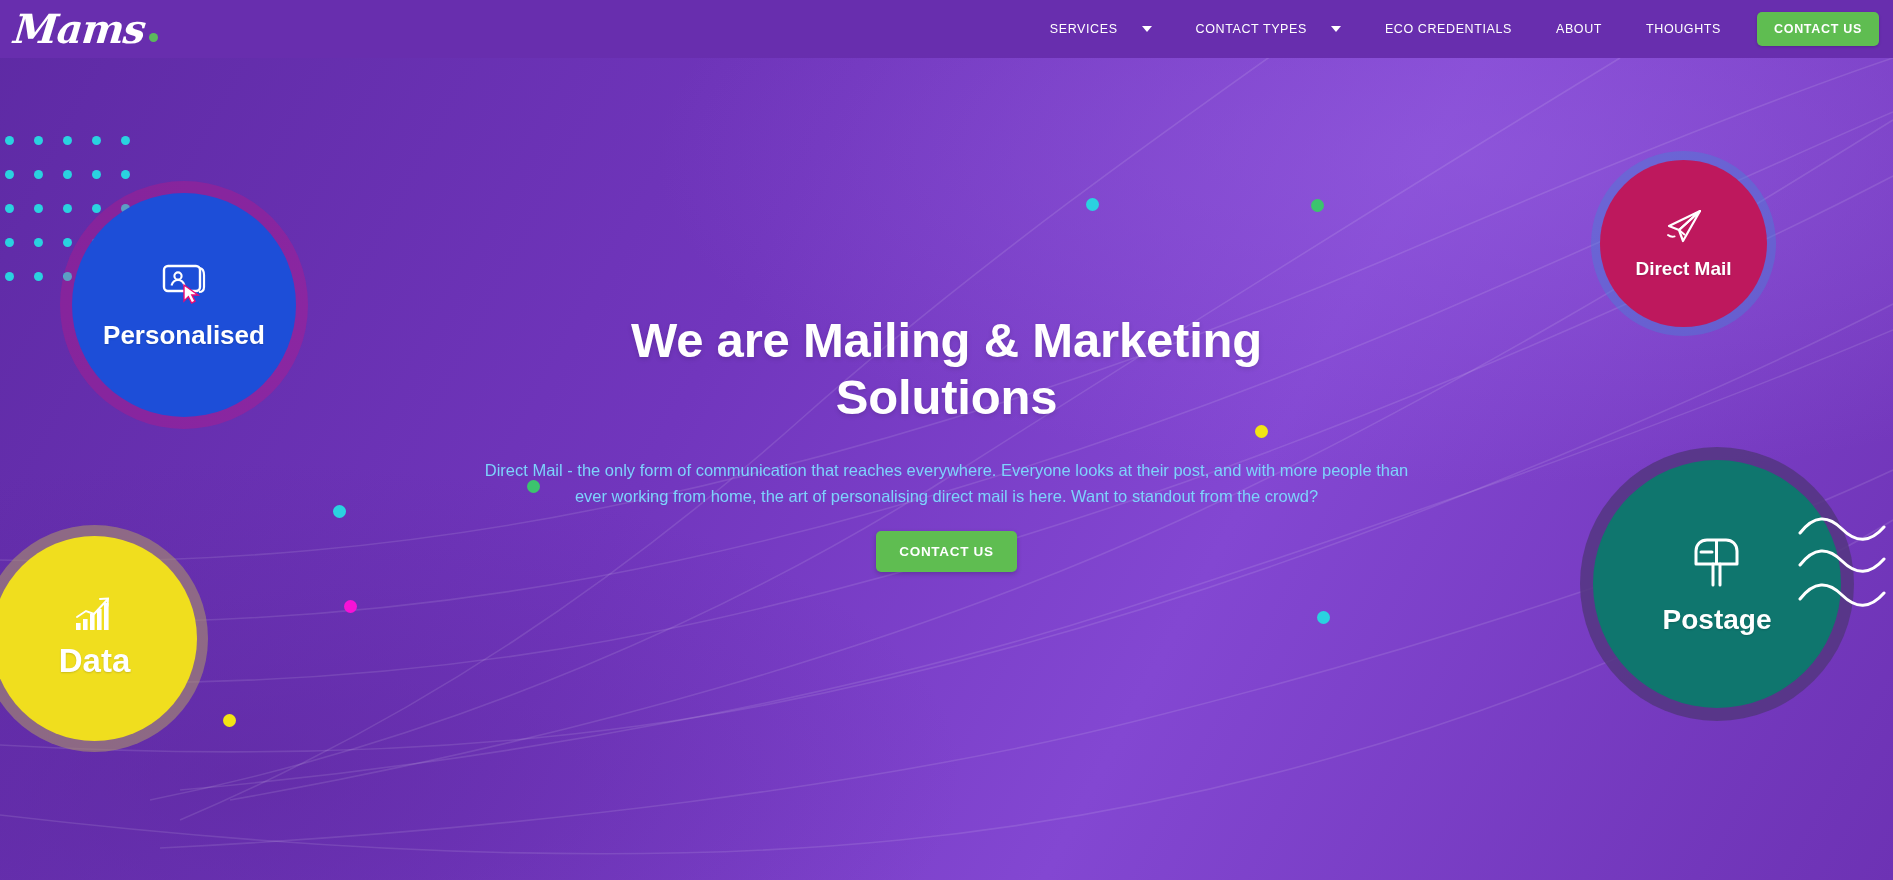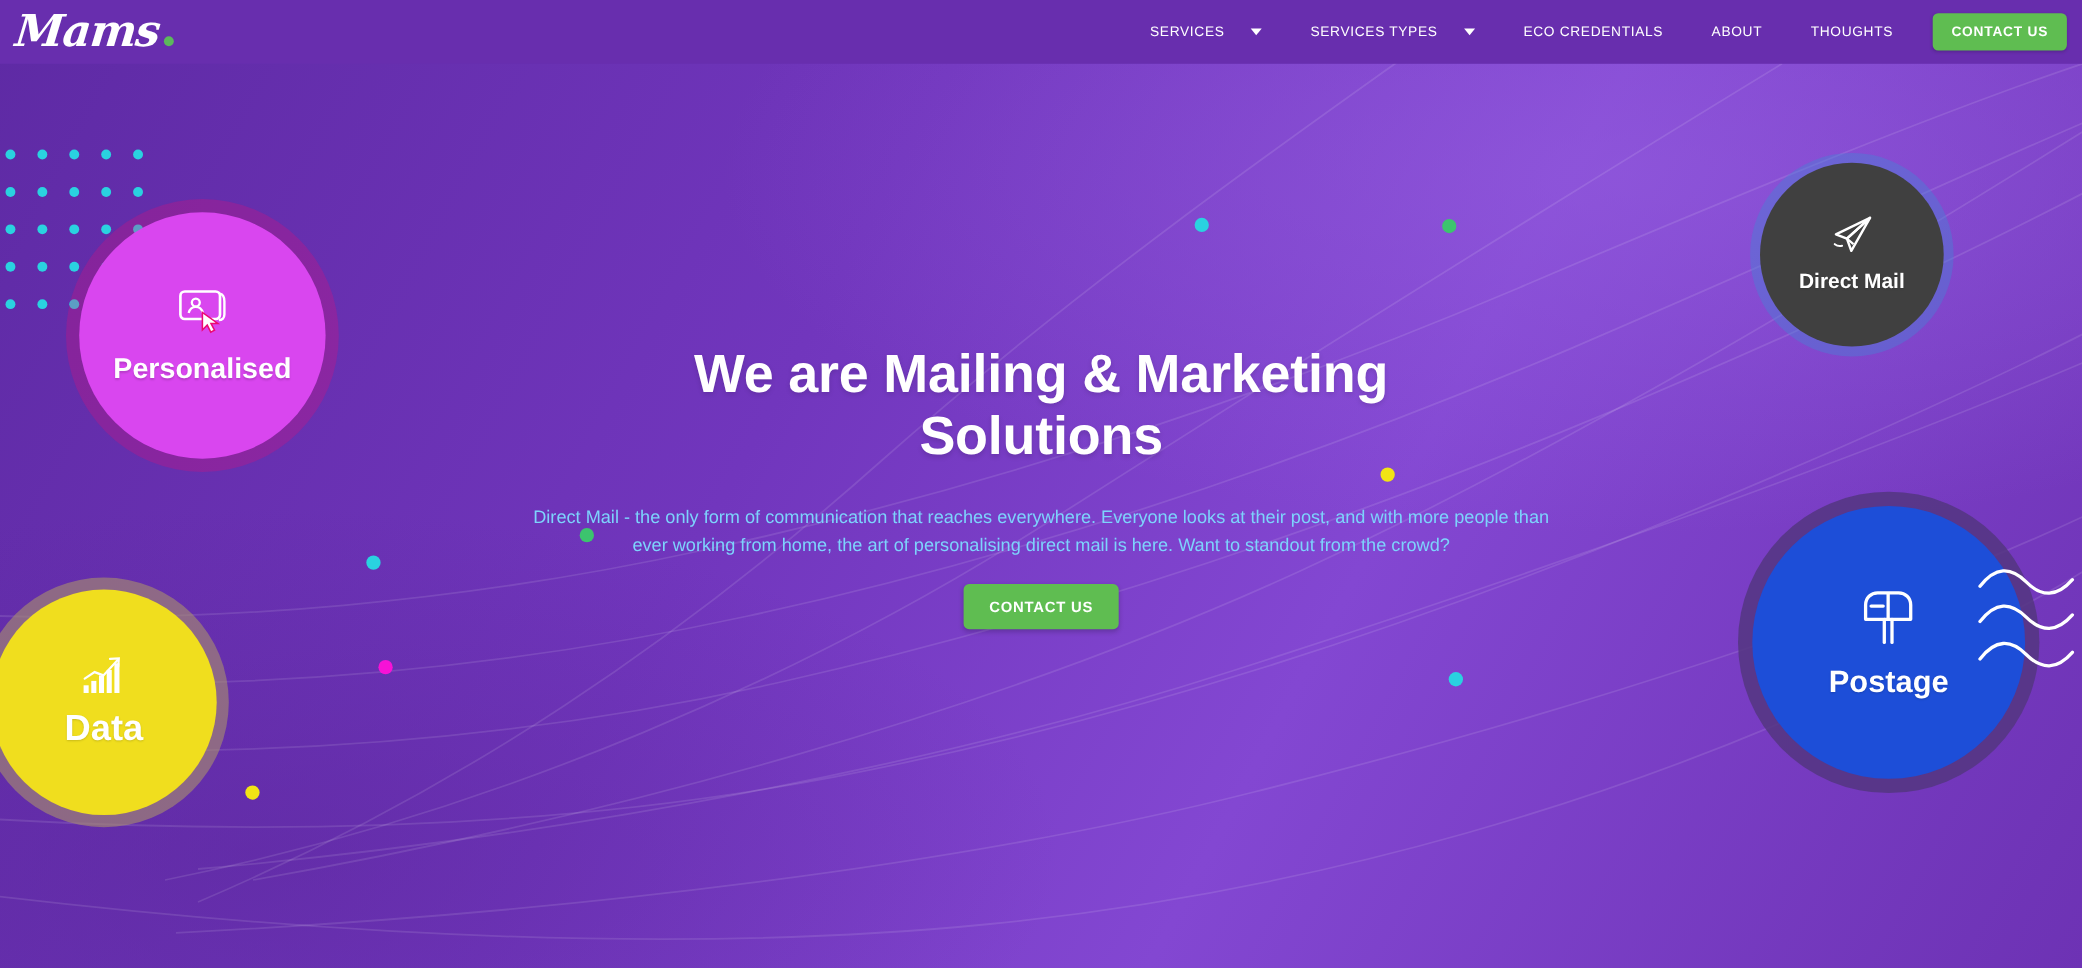--- a/index.html
+++ b/index.html
@@ -125,51 +125,51 @@
     font-weight:700;
     line-height:1.1;
     text-shadow:0 1px 2px rgba(0,0,0,.16);
   }
   .bubble .b-icon { display:block; }
 
   
   .bubble-personalised {
     left:72px; top:193px;
     width:224px; height:224px;
-    background:#d946ef;
+    background:#1d4ed8;
     box-shadow:0 0 0 12px rgba(236,10,115,.26);
   }
   .bubble-personalised .b-icon { margin-bottom:12px; }
   .bubble-personalised .b-label { font-size:26px; }
 
   
   .bubble-directmail {
-    left:1600px; top:148px;
+    left:1600px; top:160px;
     width:167px; height:167px;
-    background:#404040;
+    background:#be185d;
     box-shadow:0 0 0 9px rgba(70,130,215,.42);
   }
   .bubble-directmail .b-icon { margin-bottom:9px; }
   .bubble-directmail .b-label { font-size:19px; }
 
   
   .bubble-data {
     left:-8px; top:536px;
     width:205px; height:205px;
     background:#f0de1e;
     box-shadow:0 0 0 11px rgba(168,142,110,.62);
   }
   .bubble-data .b-icon { margin-bottom:8px; }
   .bubble-data .b-label { font-size:33px; }
 
   
   .bubble-postage {
     left:1593px; top:460px;
     width:248px; height:248px;
-    background:#1d4ed8;
+    background:#0f766e;
     box-shadow:0 0 0 13px rgba(84,54,128,.85);
   }
   .bubble-postage .b-icon { margin-bottom:12px; }
   .bubble-postage .b-label { font-size:28px; }
 
   
   .waves {
     position:absolute;
     left:1798px; top:515px;
     width:110px; height:105px;
@@ -280,21 +280,21 @@
       <span class="logo-word">Mams</span>
       <span class="logo-dot"></span>
     </div>
 
     <nav class="nav">
       <div class="nav-item">
         <span>SERVICES</span>
         <span class="caret"></span>
       </div>
       <div class="nav-item">
-        <span>SERVICES TYPES</span>
+        <span>CONTACT TYPES</span>
         <span class="caret"></span>
       </div>
       <div class="nav-item">
         <span>ECO CREDENTIALS</span>
       </div>
       <div class="nav-item">
         <span>ABOUT</span>
       </div>
       <div class="nav-item">
         <span>THOUGHTS</span>

